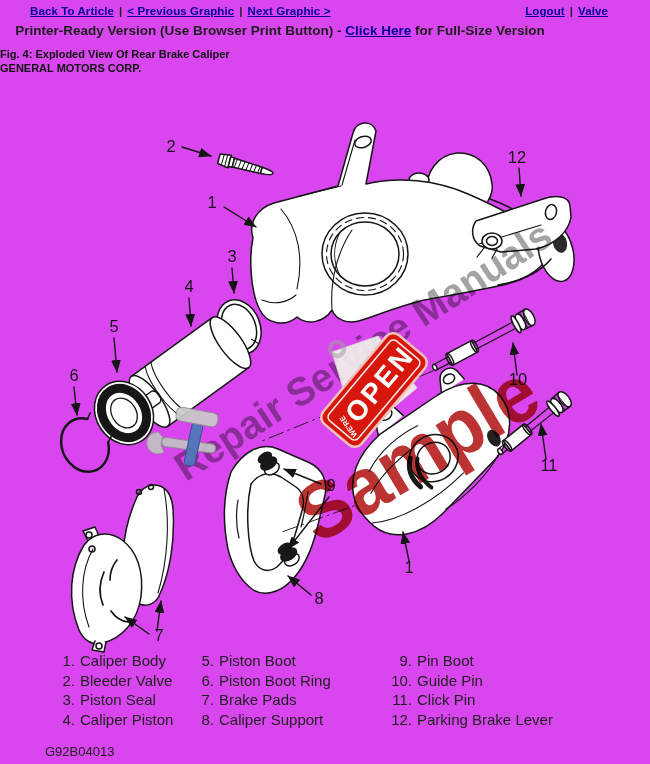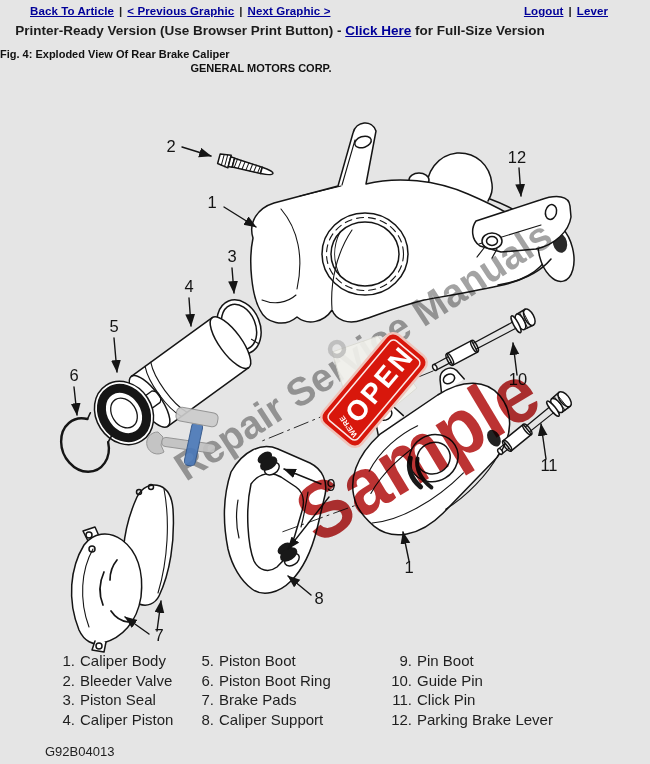--- a/index.html
+++ b/index.html
@@ -1,48 +1,48 @@
 <!DOCTYPE html>
 <html><head>
 <meta charset="utf-8">
 <style>
   html,body{margin:0;padding:0;background:#fff;}
   body{font-family:"Liberation Sans","DejaVu Sans",sans-serif;}
-  .page{position:relative;width:650px;height:764px;background:#e5e5e5;overflow:hidden;}
+  .page{position:relative;width:650px;height:764px;background:#d946ef;overflow:hidden;}
   .topnav{position:absolute;top:5px;left:30px;right:42px;display:flex;justify-content:space-between;
           font-size:11.5px;font-weight:bold;letter-spacing:.1px;}
   .topnav a{color:#000099;text-decoration:underline;cursor:pointer;}
   .sep{color:#222;margin:0 5px;}
   .printer-line{position:absolute;top:23px;left:0;width:560px;text-align:center;
                 font-size:13.5px;font-weight:bold;color:#1c1c1c;}
   .printer-line a{color:#000099;text-decoration:underline;cursor:pointer;}
   .figcap{position:absolute;top:48px;left:0;width:650px;
           font-size:11px;font-weight:bold;color:#111;}
-  .company{position:absolute;top:62px;left:0;width:522px;text-align:center;
+  .company{position:absolute;top:62px;left:0;width:522px;
            font-size:11px;font-weight:bold;color:#111;}
   svg.diagram{position:absolute;left:0;top:0;}
   .legend{position:absolute;top:651px;left:0;width:650px;font-size:15px;line-height:19.5px;color:#1f1f1f;}
   .legend .col{position:absolute;top:0;white-space:nowrap;}
   .col1{left:61px}.col2{left:200px}.col3{left:388px}
   .num{display:inline-block;text-align:right;margin-right:5px;}
   .col1 .num,.col2 .num{min-width:14px;}
   .col3 .num{min-width:24px;}
   .gnum{position:absolute;top:736px;left:45px;font-size:13px;color:#222;margin-top:8px;}
 </style>
 </head>
 <body>
 
 <div class="page">
 
   <div class="topnav">
     <div>
       <a>Back To Article</a><span class="sep">|</span><a>&lt; Previous Graphic</a><span class="sep">|</span><a>Next Graphic &gt;</a>
     </div>
     <div>
-      <a>Logout</a><span class="sep">|</span><a>Lever</a>
+      <a>Logout</a><span class="sep">|</span><a>Valve</a>
     </div>
   </div>
 
   <div class="printer-line">
     <span>Printer-Ready Version (Use Browser Print Button) - </span><a>Click Here</a><span> for Full-Size Version</span>
   </div>
 
   <div class="figcap">Fig. 4: Exploded View Of Rear Brake Caliper</div>
   <div class="company">GENERAL MOTORS CORP.</div>
 

